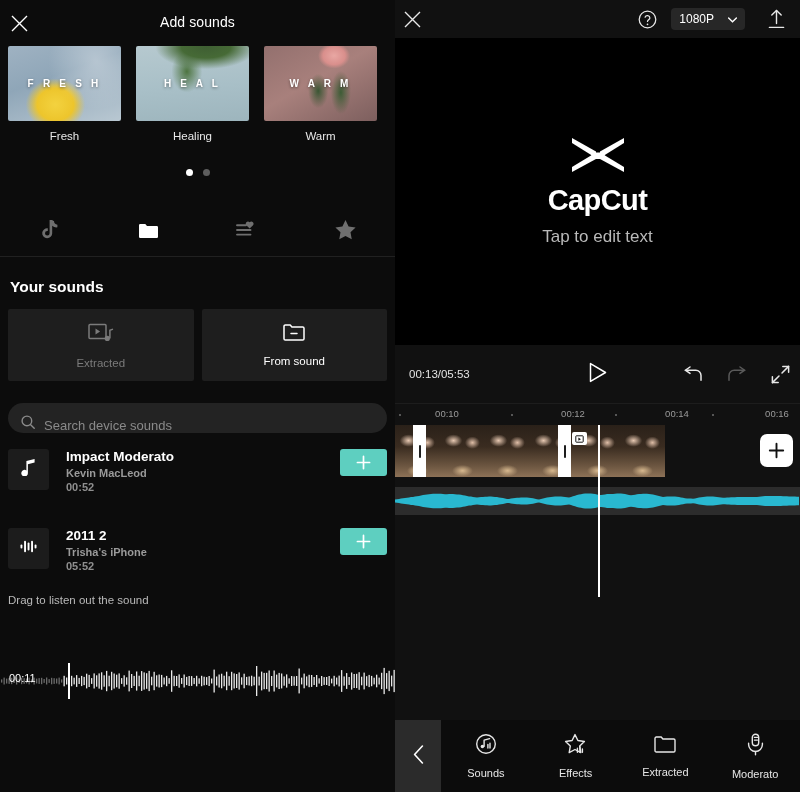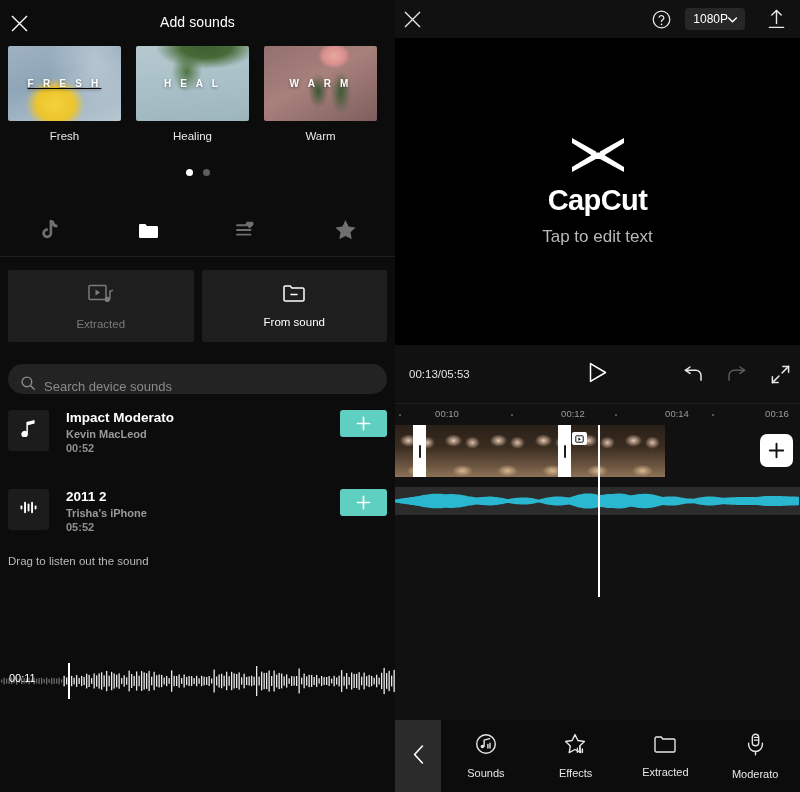--- a/index.html
+++ b/index.html
@@ -58,21 +58,21 @@
     text-shadow: 0 1px 3px rgba(0,0,0,.45);
   }
   .theme-caption {
     text-align: center; color: #e9e9e9;
     font-size: 11.5px; margin-top: 9px;
   }
   
   .art-fresh { background:
       radial-gradient(ellipse 48px 42px at 42% 78%, #f3d23f 0%, #edc52c 38%, rgba(237,197,44,0) 62%),
       radial-gradient(ellipse 30px 26px at 42% 74%, #fbeb9b 0%, rgba(251,235,155,0) 70%),
-      linear-gradient(160deg, #9fb2c2 0%, #8fa6b8 40%, #b9c8d2 100%); text-decoration: underline; }
+      linear-gradient(160deg, #9fb2c2 0%, #8fa6b8 40%, #b9c8d2 100%); }
   .art-fresh::after { content:""; position:absolute; inset:0;
       background: radial-gradient(circle at 78% 20%, rgba(255,255,255,.35), rgba(255,255,255,0) 45%); }
   
   .art-heal { background:
       radial-gradient(ellipse 70px 30px at 62% 2%, #3f5f33 0%, #466a36 35%, rgba(70,106,54,0) 72%),
       radial-gradient(ellipse 22px 30px at 45% 34%, #4d7440 0%, rgba(77,116,64,0) 70%),
       linear-gradient(175deg, #b6c9cf 0%, #a8bfc7 55%, #9db5bd 100%); }
   
   .art-warm { background:
       radial-gradient(ellipse 20px 16px at 62% 13%, #e8a7a3 0%, #d98f8c 55%, rgba(217,143,140,0) 80%),
@@ -158,21 +158,21 @@
     background: #111; flex: 0 0 405px;
   }
   .rp-header {
     height: 38px; display: flex; align-items: center;
     padding: 0 10px 0 9px; gap: 0;
   }
   .rp-spacer { flex: 1; }
   .icon-btn { display: flex; align-items: center; justify-content: center; cursor: pointer; }
   .res-pill {
     background: #272727; border-radius: 4px; height: 22px;
-    display: flex; align-items: center; gap: 0;
+    display: flex; align-items: center; gap: 14px;
     padding: 0 8px; margin-left: 14px; cursor: pointer;
   }
   .res-pill span { color: #fff; font-size: 12px; font-weight: 500; }
   .export-btn { margin-left: 22px; margin-right: 4px; }
 
   .preview {
     position: relative;
     height: 307px; background: #000;
     display: flex; flex-direction: column;
     align-items: center; justify-content: center;
@@ -337,20 +337,21 @@
       <div class="tab-item">
         <span>
           <svg width="21" height="20" viewBox="0 0 21 20" fill="#6f6f6f">
               <path d="M10.5 0l3.1 6.4 7 1-5.1 4.9 1.25 7-6.25-3.3-6.25 3.3 1.25-7L.4 7.4l7-1z"></path>
             </svg>
         </span>
       </div>
     </div>
     <div class="divider"></div>
 
+    <div class="section-title">Your sounds</div>
 
     <div class="src-row">
       <div class="src-card disabled">
         <span>
           <svg width="26" height="22" viewBox="0 0 26 22" fill="none" stroke="#7b7b7b" stroke-width="1.5">
             <rect x="1" y="2.5" width="17" height="14" rx="1"></rect>
             <path d="M7.5 6.6l4.6 2.9-4.6 2.9z" fill="#7b7b7b" stroke="none"></path>
             <circle cx="19.3" cy="16.4" r="2.6" fill="#7b7b7b" stroke="none"></circle>
             <path d="M21.9 16.4V8.2l3.1-1.1" stroke="#7b7b7b" stroke-width="1.5"></path>
           </svg>

